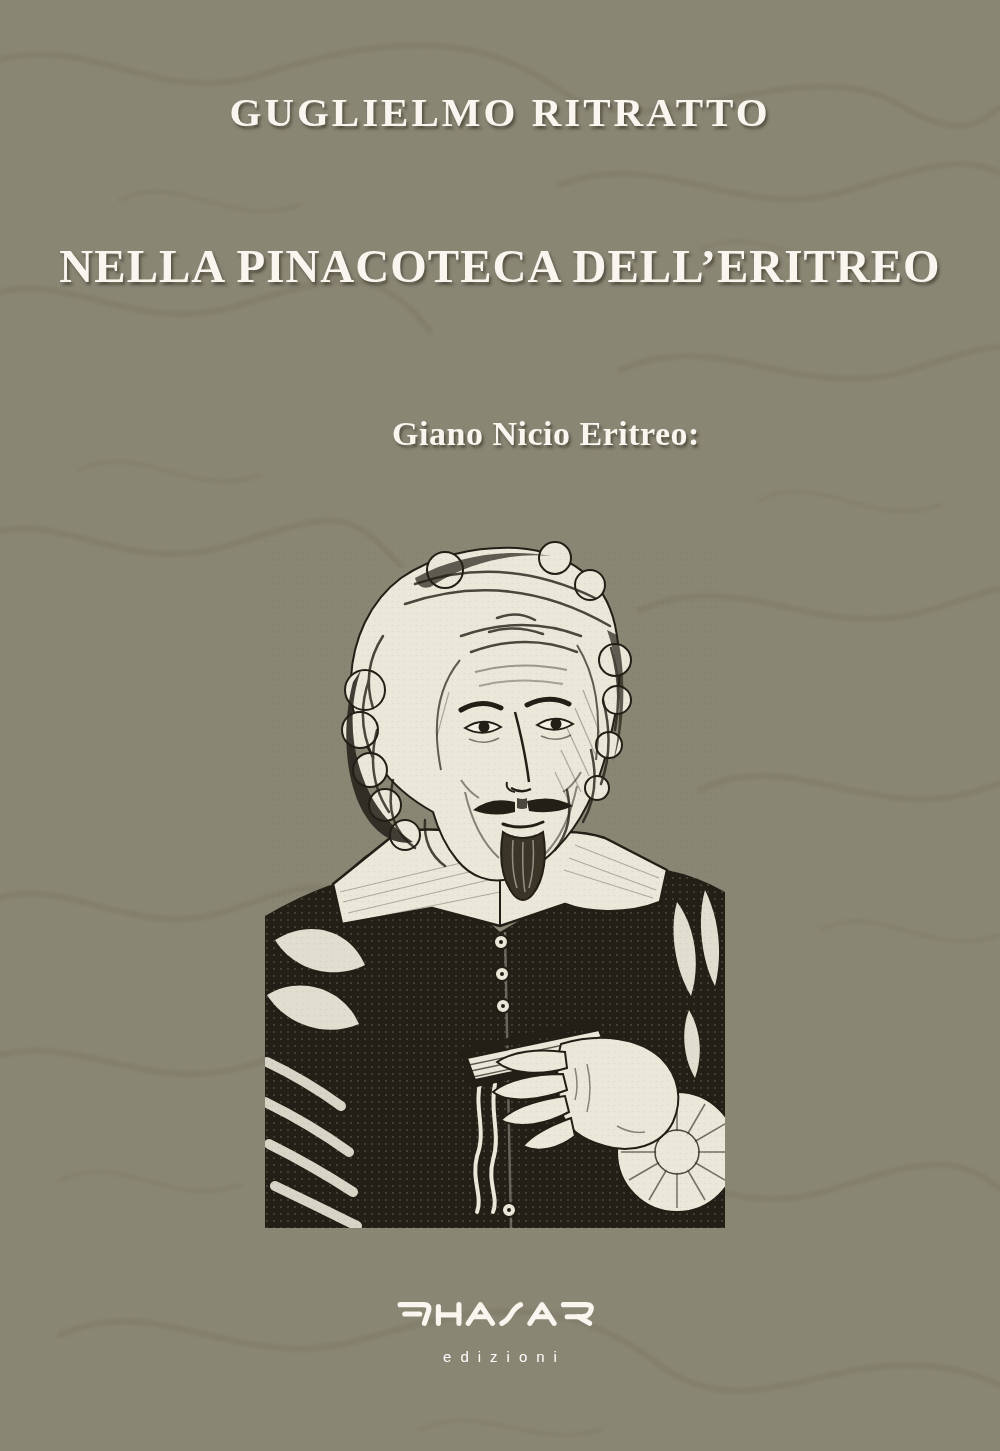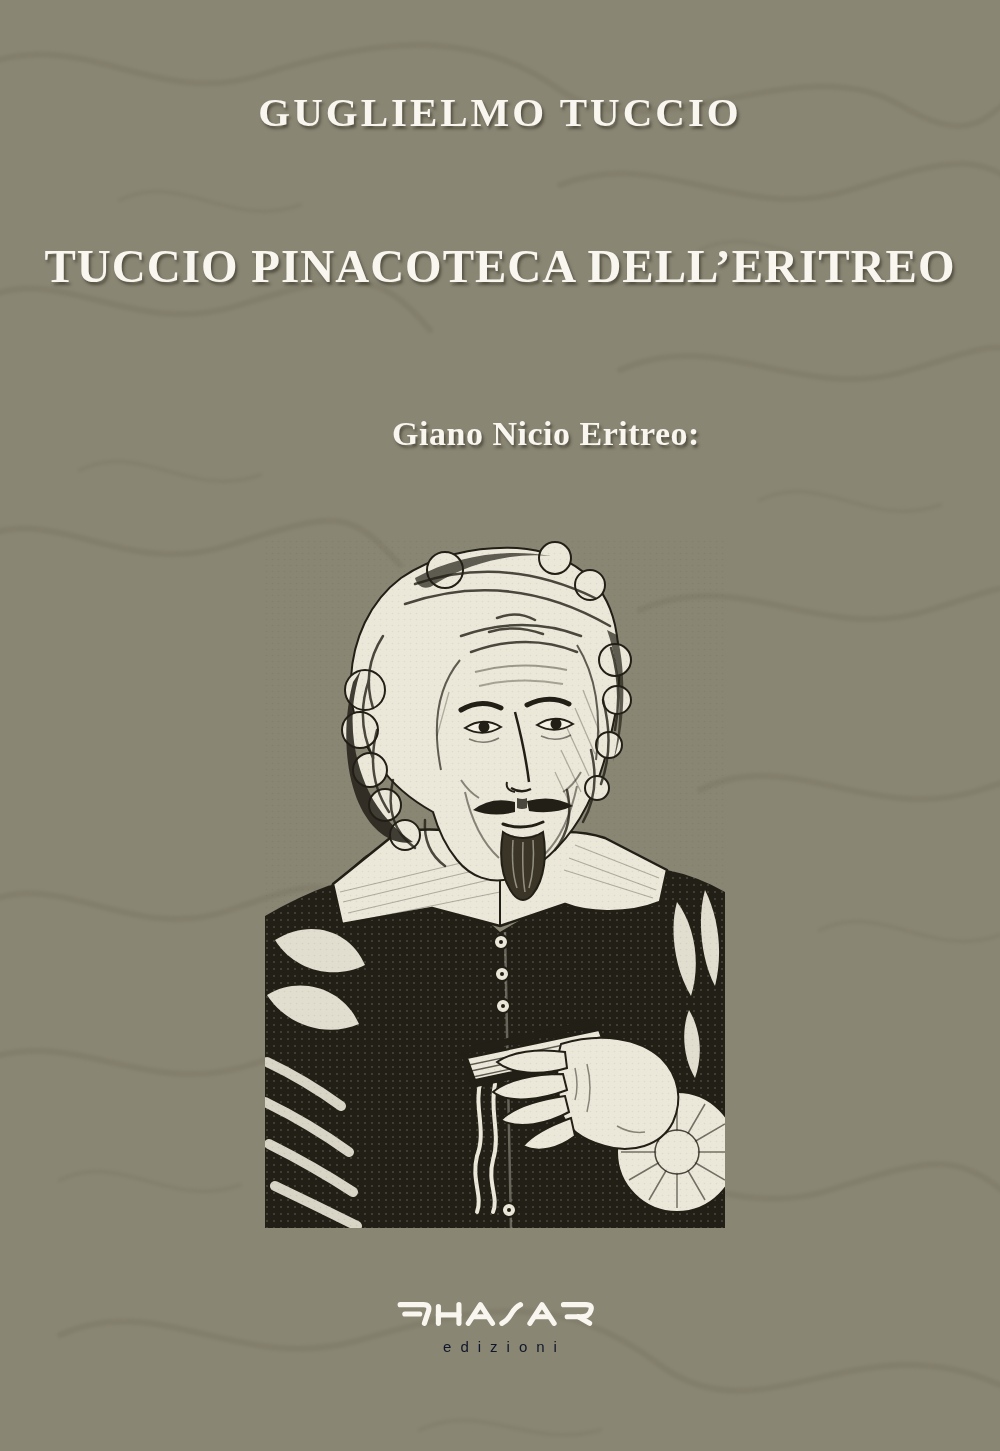--- a/index.html
+++ b/index.html
@@ -13,21 +13,21 @@
   }
   .bg-texture{position:absolute;inset:0;pointer-events:none;}
   .txt{position:absolute;left:0;width:100%;text-align:center;color:#f8f6ef;
        text-shadow:2px 3px 3px rgba(42,39,26,.55);}
   .author{top:90px;font-size:41px;font-weight:700;letter-spacing:3px;line-height:44px;}
   .title{top:238px;font-size:47px;font-weight:700;letter-spacing:1px;line-height:56px;}
   .subtitle{top:411px;font-size:34px;font-weight:700;letter-spacing:.5px;line-height:45px;padding-left:46px;}
   .portrait{position:absolute;left:265px;top:540px;width:460px;height:688px;}
   .logo{position:absolute;left:0;top:1300px;width:100%;text-align:center;}
   .logo-mark{display:block;margin:0 auto;width:218px;height:28px;}
-  .imprint{display:block;margin:10px auto 0;color:#0f172a;
+  .imprint{display:block;margin:20px auto 0;color:#ffffff;
            font-family:"Liberation Sans", sans-serif;font-size:15px;font-weight:400;
            letter-spacing:9px;text-indent:9px;}
   .sr-only{position:absolute;width:1px;height:1px;overflow:hidden;clip:rect(0 0 0 0);white-space:nowrap;}
 </style>
 </head>
 <body>
 
 <div class="cover">
 
   <svg class="bg-texture" width="1000" height="1451" viewBox="0 0 1000 1451" aria-hidden="true">
@@ -53,24 +53,24 @@
       <path d="M120,200 C180,170 230,230 300,205"></path>
       <path d="M700,250 C760,220 810,280 880,255"></path>
       <path d="M80,470 C140,440 190,500 260,475"></path>
       <path d="M760,500 C820,470 870,530 940,505"></path>
       <path d="M820,930 C880,900 930,960 1000,935"></path>
       <path d="M60,1180 C120,1150 170,1210 240,1185"></path>
       <path d="M420,1430 C480,1400 530,1450 600,1430"></path>
     </g>
   </svg>
 
-  <div class="txt author">GUGLIELMO TUCCIO</div>
+  <div class="txt author">GUGLIELMO RITRATTO</div>
 
   <div class="txt title">
-    <div>TUCCIO PINACOTECA DELL’ERITREO</div>
+    <div>NELLA PINACOTECA DELL’ERITREO</div>
   </div>
 
   <div class="txt subtitle">
     <div>Giano Nicio Eritreo:</div>
   </div>
 
   <div class="portrait" role="img" aria-label="Black and white engraved portrait of a 17th-century man with long wavy hair, moustache and goatee, wide white falling collar, dark buttoned doublet, holding a small book in his hand with a ruffled cuff">
     <svg width="460" height="688" viewBox="0 0 460 688" aria-hidden="true">
       <defs>
         <pattern id="stipCream" width="7" height="7" patternUnits="userSpaceOnUse">

